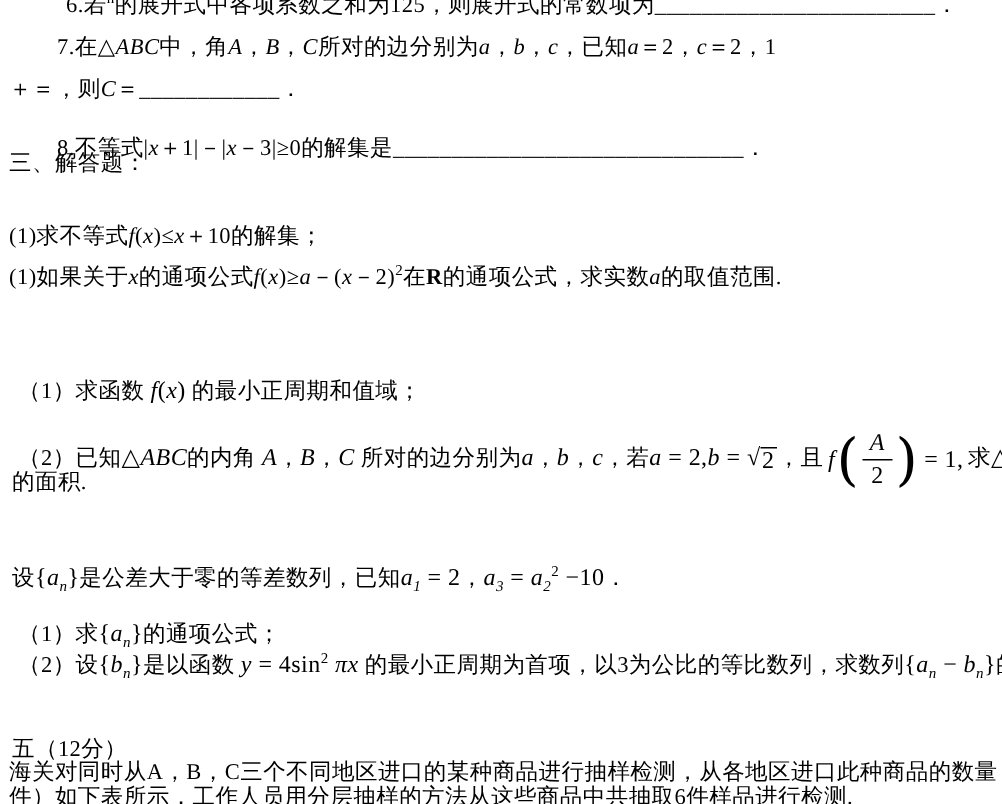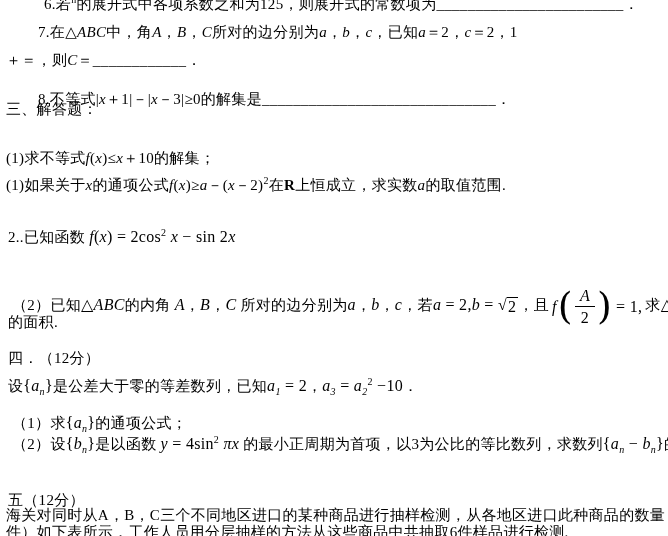--- a/index.html
+++ b/index.html
@@ -45,36 +45,35 @@
 </head>
 <body>
 
 <div class="page">
   <div class="ln" style="top:-9px;left:44px"><span>6.若</span><span class="sup">n</span><span>的展开式中各项系数之和为125，则展开式的常数项为________________________．</span></div>
   <div class="ln" style="top:24px;left:38px"><span>7.在△</span><span class="i">ABC</span><span>中，角</span><span class="i">A</span><span>，</span><span class="i">B</span><span>，</span><span class="i">C</span><span>所对的边分别为</span><span class="i">a</span><span>，</span><span class="i">b</span><span>，</span><span class="i">c</span><span>，已知</span><span class="i">a</span><span>＝2，</span><span class="i">c</span><span>＝2，1</span></div>
   <div class="ln" style="top:52px;left:6px"><span>＋＝，则</span><span class="i">C</span><span>＝____________．</span></div>
   <div class="ln" style="top:91px;left:38px"><span>8.不等式|</span><span class="i">x</span><span>＋1|－|</span><span class="i">x</span><span>－3|≥0的解集是______________________________．</span></div>
   <div class="ln" style="top:101px;left:6px"><span>三、解答题：</span></div>
   <div class="ln" style="top:150px;left:6px"><span>(1)求不等式</span><span class="i">f</span><span>(</span><span class="i">x</span><span>)≤</span><span class="i">x</span><span>＋10的解集；</span></div>
-  <div class="ln" style="top:172px;left:6px"><span>(1)如果关于</span><span class="i">x</span><span>的通项公式</span><span class="i">f</span><span>(</span><span class="i">x</span><span>)≥</span><span class="i">a</span><span>－(</span><span class="i">x</span><span>－2)</span><span class="sup">2</span><span>在</span><span class="b">R</span><span>上恒成立，求实数</span><span class="i">a</span><span>的取值范围.</span></div>
-  <div class="ln" style="top:224px;left:8px"><span>2..已知函数 </span><span class="mi">f</span><span class="mn">(</span><span class="mi">x</span><span class="mn">) = 2cos</span><span class="sup">2</span><span class="mi"> x</span><span class="mn"> − sin 2</span><span class="mi">x</span></div>
+  <div class="ln" style="top:172px;left:6px"><span>(1)如果关于</span><span class="i">x</span><span>的通项公式</span><span class="i">f</span><span>(</span><span class="i">x</span><span>)≥</span><span class="i">a</span><span>－(</span><span class="i">x</span><span>－2)</span><span class="sup">2</span><span>在</span><span class="b">R</span><span>的通项公式，求实数</span><span class="i">a</span><span>的取值范围.</span></div>
+  <div class="ln" style="top:252px;left:12px"><span>（1）求函数 </span><span class="mi">f</span><span class="mn">(</span><span class="mi">x</span><span class="mn">)</span><span> 的最小正周期和值域；</span></div>
   <div class="ln" style="top:287px;left:12px"><span>（2）已知</span><span class="mi">△ABC</span><span>的内角 </span><span class="mi">A</span><span>，</span><span class="mi">B</span><span>，</span><span class="mi">C</span><span> 所对的边分别为</span><span class="mi">a</span><span>，</span><span class="mi">b</span><span>，</span><span class="mi">c</span><span>，若</span><span class="mi">a</span><span class="mn"> = 2,</span><span class="mi">b</span><span class="mn"> = </span><span class="sqrt">
         <span class="rad">√</span>
         <span class="val">2</span>
       </span><span>，且</span><span class="fracwrap">
         <span class="pre">f</span>
         <span class="paren">(</span>
         <span class="stack">
           <span class="num">A</span>
           <span class="den">2</span>
         </span>
         <span class="paren">)</span>
         <span class="post">= 1,</span>
       </span><span>求</span><span class="mi">△ABC</span></div>
   <div class="ln" style="top:314px;left:8px"><span>的面积.</span></div>
-  <div class="ln" style="top:350px;left:8px"><span>四．（12分）</span></div>
   <div class="ln" style="top:373px;left:8px"><span>设</span><span class="mn">{</span><span class="mi">a</span><span class="sub">n</span><span class="mn">}</span><span>是公差大于零的等差数列，已知</span><span class="mi">a</span><span class="sub">1</span><span class="mn"> = 2</span><span>，</span><span class="mi">a</span><span class="sub">3</span><span class="mn"> = </span><span class="mi">a</span><span class="sub">2</span><span class="sup">2</span><span class="mn"> −10</span><span>．</span></div>
   <div class="ln" style="top:414px;left:12px"><span>（1）求</span><span class="mn">{</span><span class="mi">a</span><span class="sub">n</span><span class="mn">}</span><span>的通项公式；</span></div>
   <div class="ln" style="top:431px;left:12px"><span>（2）设</span><span class="mn">{</span><span class="mi">b</span><span class="sub">n</span><span class="mn">}</span><span>是以函数 </span><span class="mi">y</span><span class="mn"> = 4sin</span><span class="sup">2</span><span class="mn"> </span><span class="mi">πx</span><span> 的最小正周期为首项，以3为公比的等比数列，求数列</span><span class="mn">{</span><span class="mi">a</span><span class="sub">n</span><span class="mn"> − </span><span class="mi">b</span><span class="sub">n</span><span class="mn">}</span><span>的前</span></div>
   <div class="ln" style="top:492px;left:8px"><span>五（12分）</span></div>
   <div class="ln" style="top:507px;left:6px"><span>海关对同时从A，B，C三个不同地区进口的某种商品进行抽样检测，从各地区进口此种商品的数量（单位：</span></div>
   <div class="ln" style="top:524px;left:6px"><span>件）如下表所示．工作人员用分层抽样的方法从这些商品中共抽取6件样品进行检测.</span></div>
 </div>
 
 </body></html>

